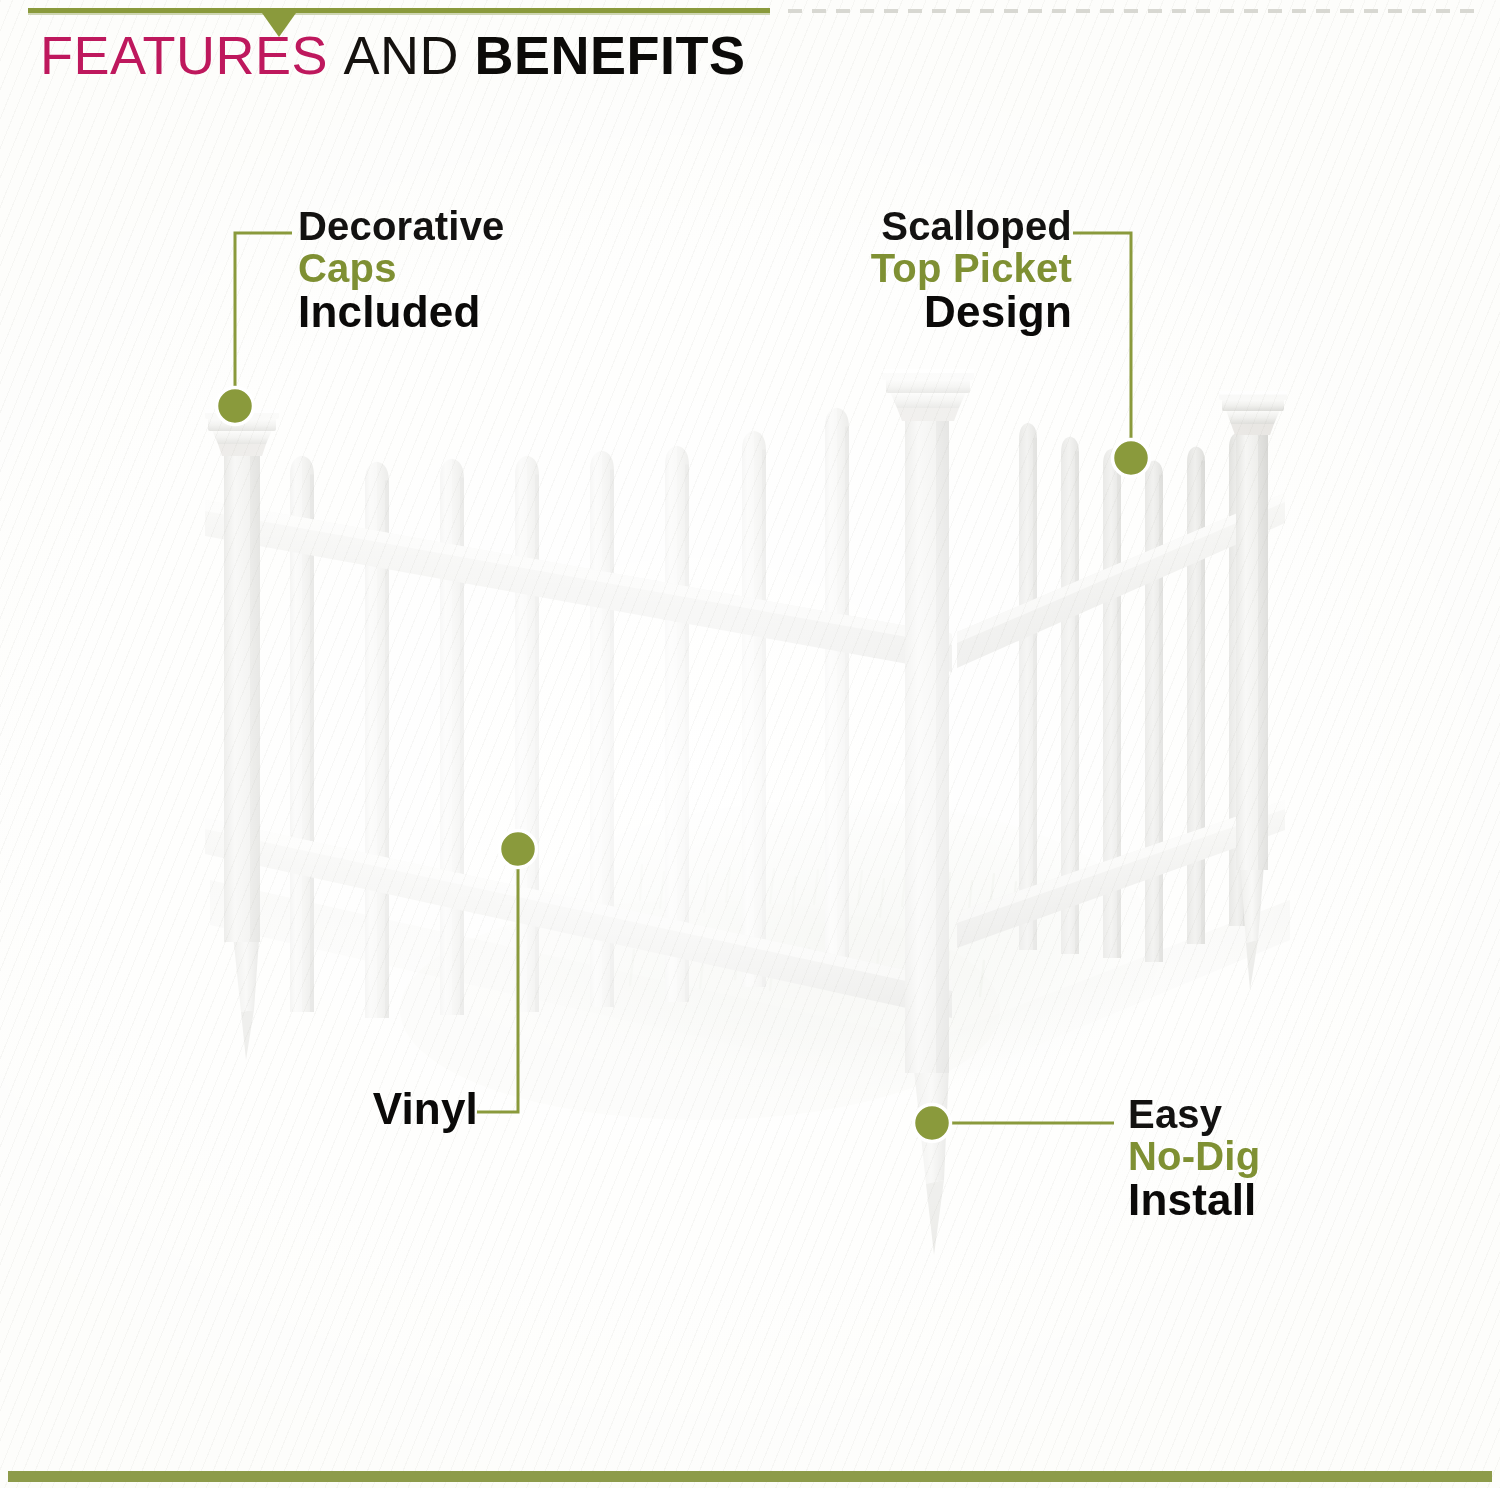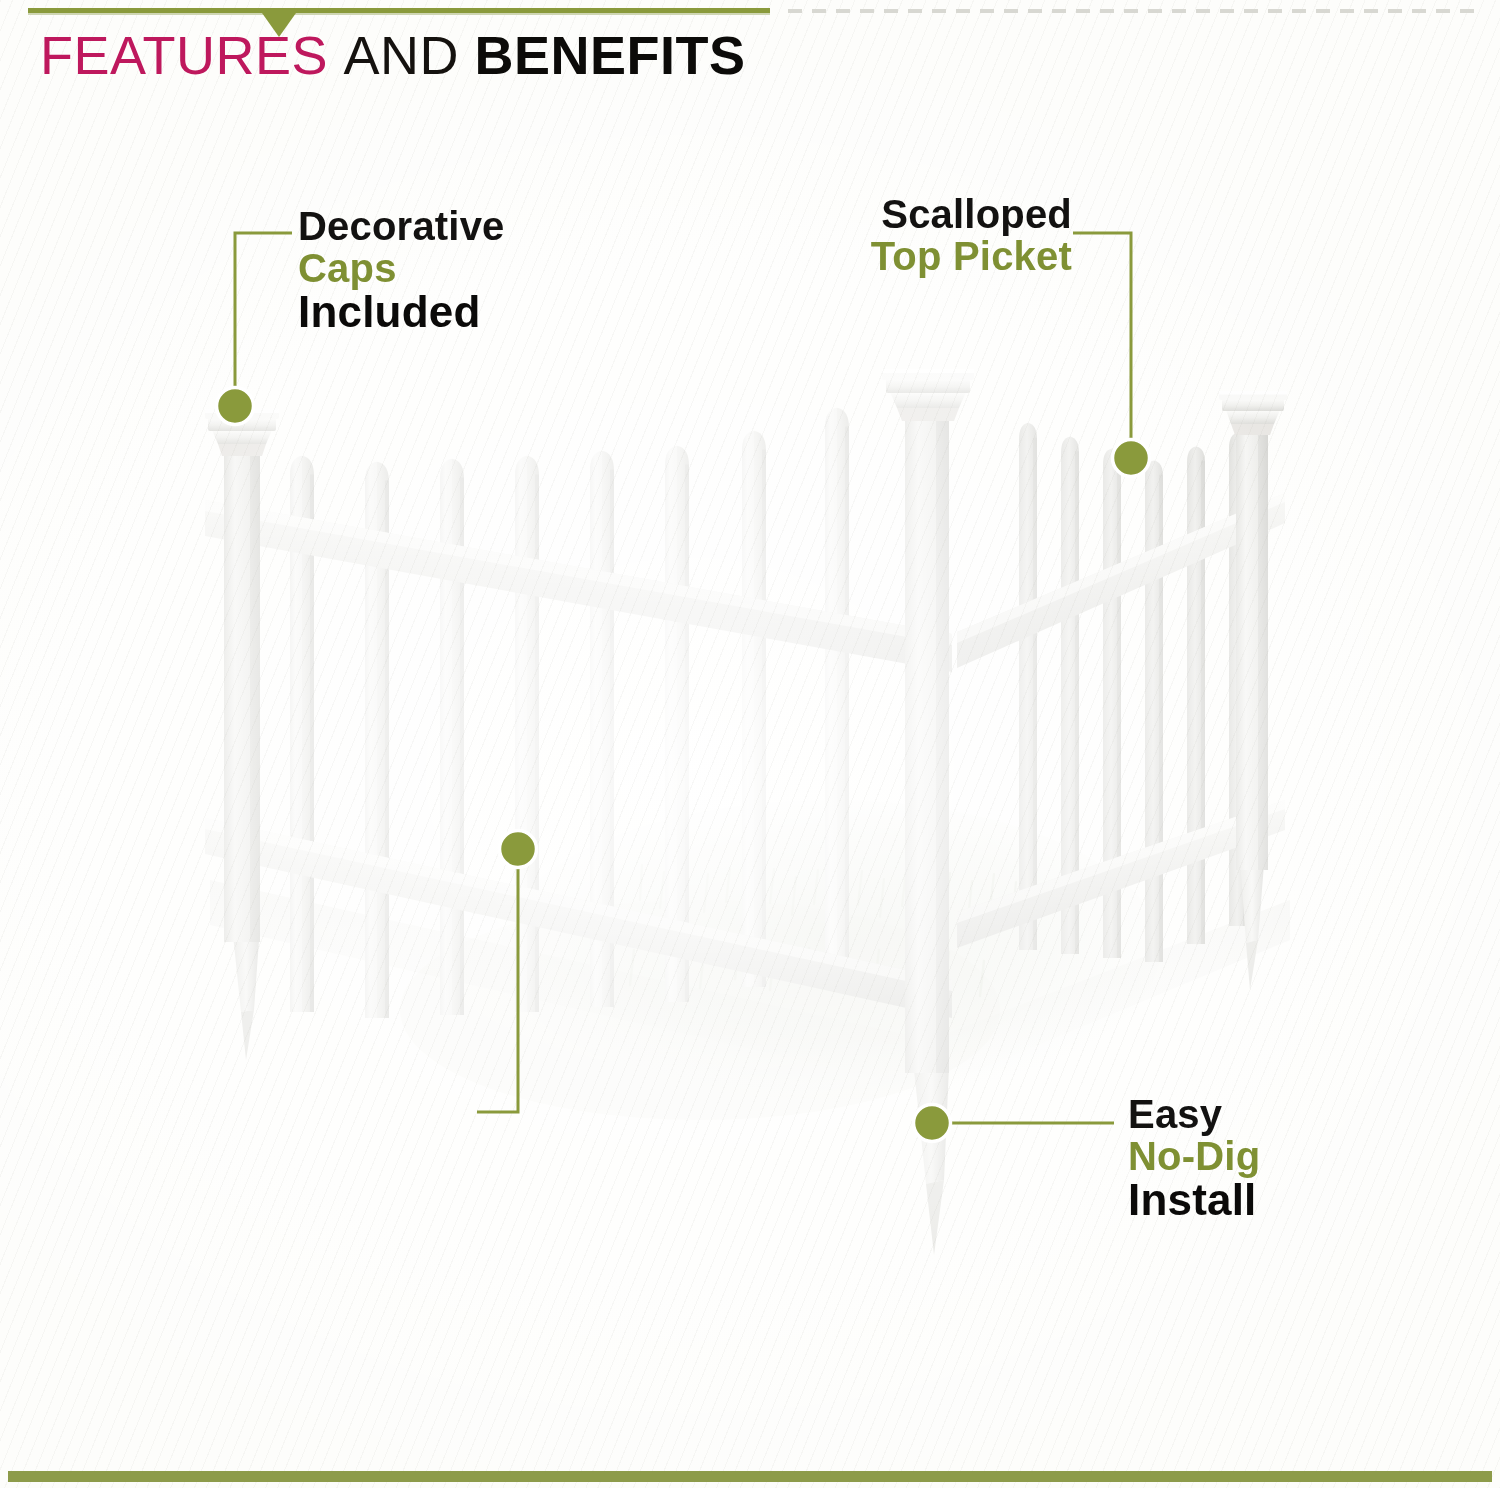--- a/index.html
+++ b/index.html
@@ -65,21 +65,21 @@
   #fence-art{position:absolute;left:0;top:0;width:1500px;height:1488px;z-index:2;}
 
   
   .callout{position:absolute;z-index:9;line-height:1.04;white-space:nowrap;}
   .callout .ln{display:block;}
   .ln.thin{font-weight:700;color:#131211;font-size:40px;letter-spacing:0.2px;}
   .ln.green{font-weight:700;color:#7f9033;font-size:40px;letter-spacing:0.2px;}
   .ln.dark{font-weight:700;color:#0b0a09;font-size:44px;letter-spacing:0.2px;}
 
   #callout-caps{left:298px;top:206px;text-align:left;}
-  #callout-picket{left:648px;top:194px;width:424px;text-align:right;}
+  #callout-picket{left:648px;top:206px;width:424px;text-align:right;}
   #callout-vinyl{left:60px;top:1086px;width:418px;text-align:right;}
   #callout-install{left:1128px;top:1094px;text-align:left;}
 
   
   #connectors{position:absolute;left:0;top:0;width:1500px;height:1488px;z-index:7;pointer-events:none;}
 </style>
 </head>
 <body>
 
 <svg id="fence-art" viewBox="0 0 1500 1488">
@@ -272,23 +272,25 @@
 
 <div class="callout" id="callout-caps">
   <span class="ln thin">Decorative</span>
   <span class="ln green">Caps</span>
   <span class="ln dark">Included</span>
 </div>
 
 <div class="callout" id="callout-picket">
   <span class="ln thin">Scalloped</span>
   <span class="ln green">Top Picket</span>
+  <span class="ln dark">Design</span>
 </div>
 
 <div class="callout" id="callout-vinyl">
+  <span class="ln dark">Vinyl</span>
 </div>
 
 <div class="callout" id="callout-install">
   <span class="ln thin">Easy</span>
   <span class="ln green">No-Dig</span>
   <span class="ln dark">Install</span>
 </div>
 
 <div class="footer-bar"></div>
 

